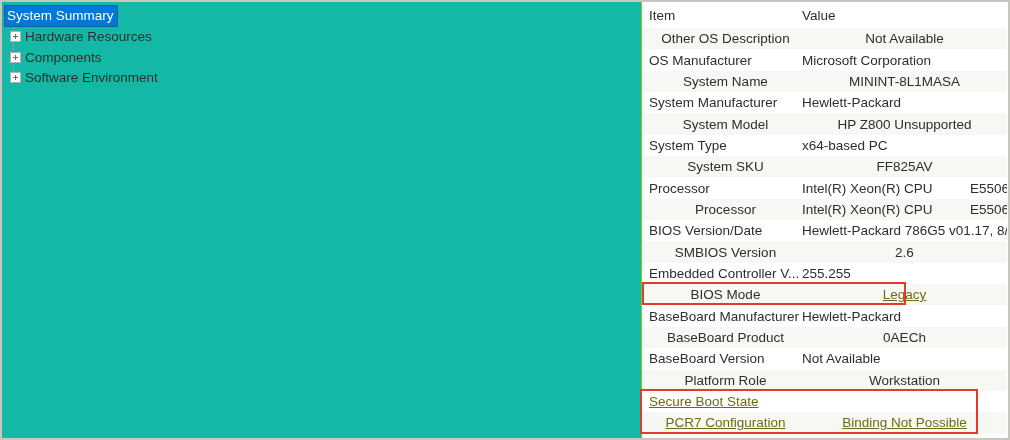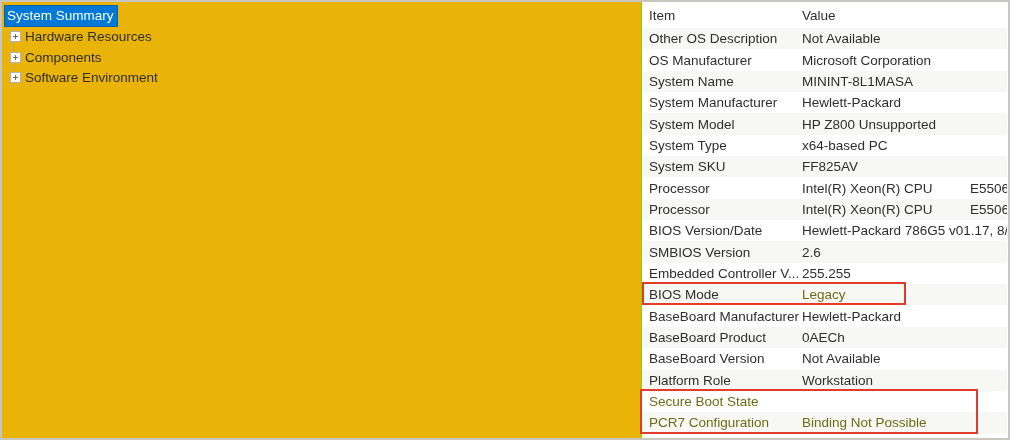--- a/index.html
+++ b/index.html
@@ -5,21 +5,21 @@
   html,body{margin:0;padding:0;background:#fff;}
   body{font-family:"Liberation Sans","DejaVu Sans",sans-serif;}
   .window{
     position:relative;width:1010px;height:440px;background:#fff;
     box-shadow:inset 0 0 0 2px #c7c7bf;overflow:hidden;
     font-size:13.5px;color:#2e2e2e;
   }
   
   .left-panel{
     position:absolute;left:2px;top:2px;width:697px;height:436px;
-    background:#eab308;border-right:4px solid #c4b5fd;box-sizing:border-box;
+    background:#14b8a6;border-right:4px solid #c4b5fd;box-sizing:border-box;
   }
   .tree{position:absolute;left:3px;top:3px;right:4px;}
   .tree-connector{
     position:absolute;left:11px;top:21px;height:56px;width:0;
     border-left:1px dotted #a8a8a8;
   }
   .tree-row{height:20.7px;display:flex;align-items:center;position:relative;cursor:default;}
   .tree-row.root{height:21px;}
   .tree-label{white-space:nowrap;line-height:17px;}
   .tree-row.selected .tree-label{
@@ -35,22 +35,22 @@
   
   .right-panel{
     position:absolute;left:641px;top:2px;width:366px;height:436px;
     background:#fff;border-left:1px solid #84cc16;box-sizing:border-box;overflow:hidden;
   }
   .details-header{height:26px;display:flex;align-items:center;}
   .col-item{width:160px;flex:0 0 160px;padding-left:7px;box-sizing:border-box;
     white-space:nowrap;overflow:hidden;}
   .col-value{flex:1;white-space:pre;overflow:hidden;}
   .details-row{height:21.35px;display:flex;align-items:center;cursor:default;}
-  .details-row.stripe{background:#f7f7f4;}
-  .accent{color:#6f6b15;}
+  .details-row.stripe{background:#f7f7f4;text-align:center;}
+  .accent{color:#6f6b15;text-decoration:underline;}
   
   .highlight-box{
     position:absolute;border:2px solid #e23b2c;background:transparent;
     pointer-events:none;box-sizing:border-box;
   }
   .box-bios{left:642px;top:282px;width:264px;height:23px;}
   .box-secure{left:640px;top:389px;width:338px;height:45px;}
 </style>
 </head>
 <body>

